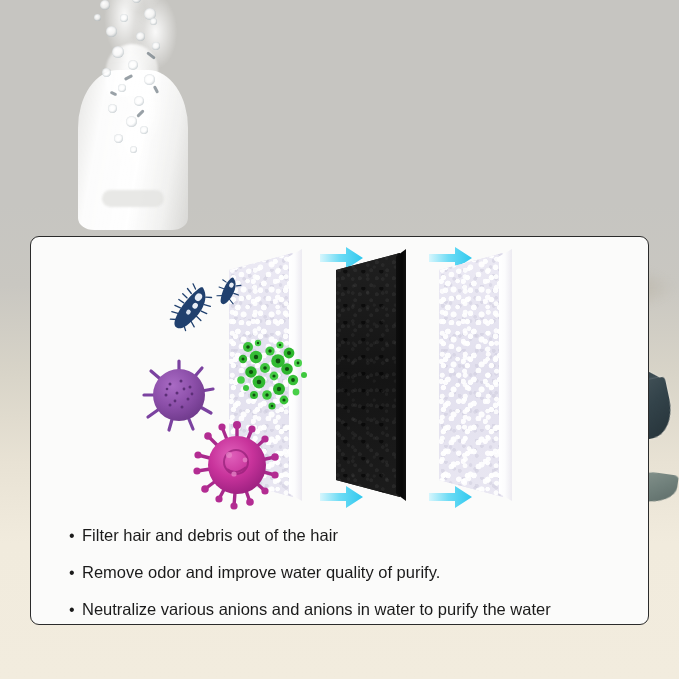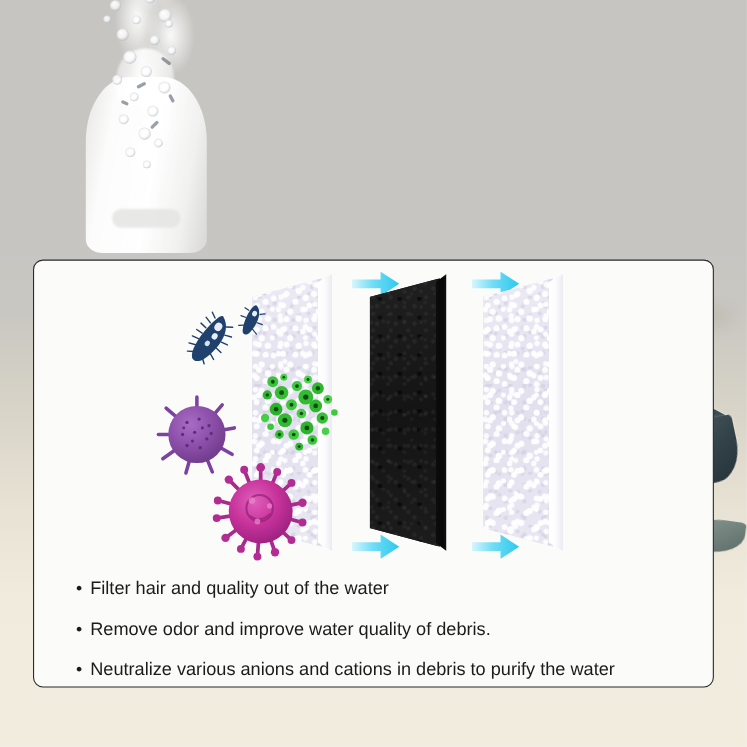--- a/index.html
+++ b/index.html
@@ -554,26 +554,26 @@
               <circle cx="38" cy="71" r="1.3"></circle>
           </g>
         </svg>
       </div>
 
     </div>
 
     <div class="bullets">
       <div class="bullet-row">
         <span class="bullet-dot">•</span>
-        <span class="bullet-text">Filter hair and quality out of the water</span>
+        <span class="bullet-text">Filter hair and debris out of the hair</span>
       </div>
       <div class="bullet-row">
         <span class="bullet-dot">•</span>
-        <span class="bullet-text">Remove odor and improve water quality of debris.</span>
+        <span class="bullet-text">Remove odor and improve water quality of purify.</span>
       </div>
       <div class="bullet-row">
         <span class="bullet-dot">•</span>
-        <span class="bullet-text">Neutralize various anions and cations in debris to purify the water</span>
+        <span class="bullet-text">Neutralize various anions and anions in water to purify the water</span>
       </div>
     </div>
 
   </div>
 </div>
 
 </body></html>

